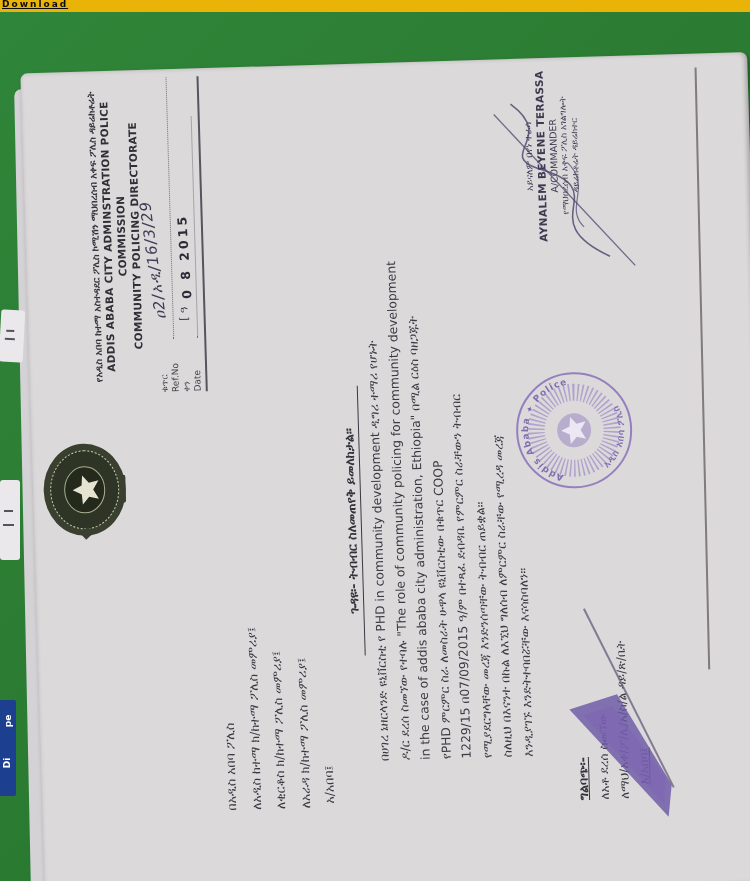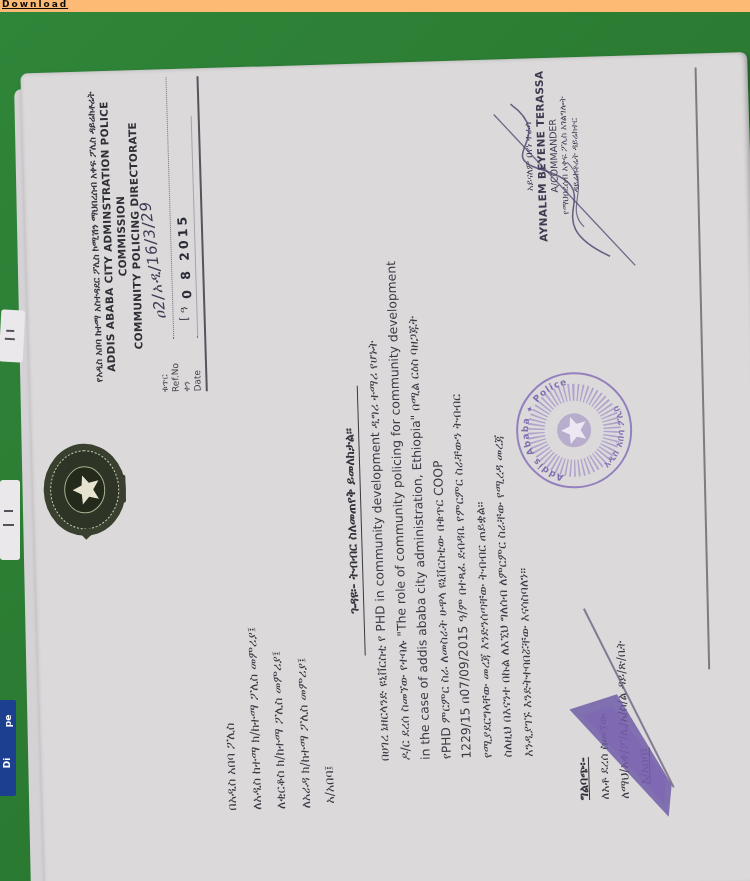--- a/index.html
+++ b/index.html
@@ -1,17 +1,17 @@
 <!DOCTYPE html>
 <html><head>
 <meta charset="utf-8">
 <style>
   html,body{margin:0;padding:0;width:750px;height:881px;overflow:hidden;
     font-family:"DejaVu Sans",sans-serif;background:#ffffff;}
-  .top-strip{position:absolute;left:0;top:0;width:750px;height:12px;background:#fdba74;z-index:50;}
+  .top-strip{position:absolute;left:0;top:0;width:750px;height:12px;background:#eab308;z-index:50;}
   .top-link{position:absolute;left:2px;top:-1px;font-size:9px;font-weight:bold;
     text-decoration:underline;color:#0b0b0b;letter-spacing:2px;cursor:pointer;}
   .photo{position:absolute;left:0;top:12px;width:750px;height:869px;overflow:hidden;
     background:linear-gradient(135deg,#2f8539 0%,#2c7d33 40%,#256f2c 100%);}
   .sheet{position:absolute;border-radius:7px;}
   .under1{left:28px;top:50px;width:714px;height:818px;background:#cdcacd;
     transform:rotate(-1.9deg);transform-origin:top right;}
   .under2{left:14px;top:62px;width:730px;height:806px;background:#d5d2d6;
     transform:rotate(-1.2deg);transform-origin:top right;}
   .paper-main{left:20px;top:40px;width:727px;height:833px;background:#dcd9db;

